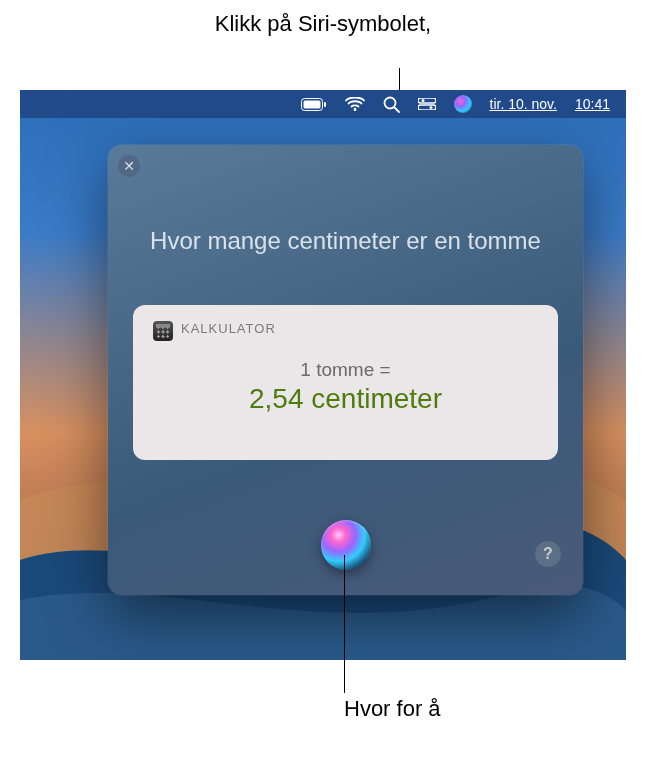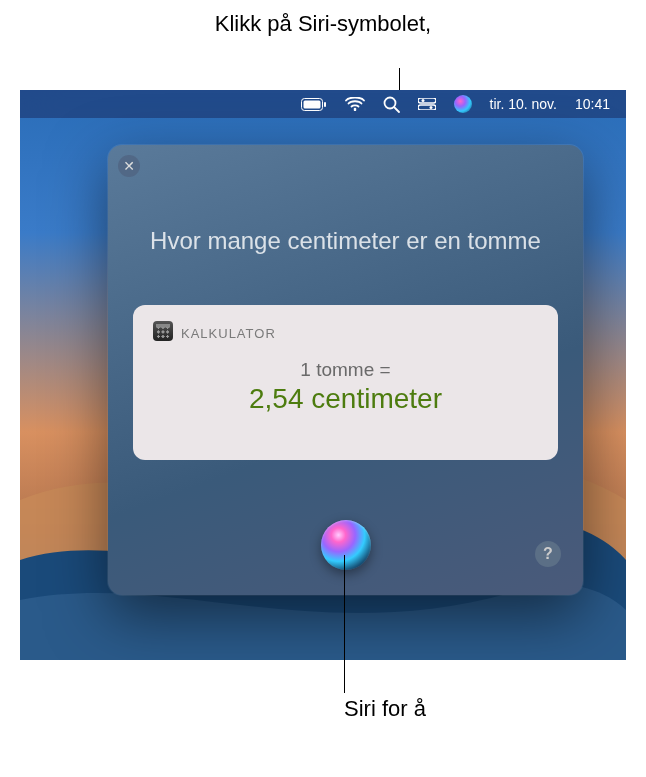--- a/index.html
+++ b/index.html
@@ -55,20 +55,21 @@
       height: 28px;
       background: rgba(30, 60, 120, 0.7);
       backdrop-filter: blur(20px);
       display: flex;
       align-items: center;
       justify-content: flex-end;
       padding: 0 16px;
       gap: 18px;
       color: #fff;
       font-size: 14px;
+      text-decoration: underline;
     }
     .menubar-icon {
       display: flex;
       align-items: center;
       justify-content: center;
       height: 28px;
     }
     .siri-orb-small {
       width: 18px;
       height: 18px;
@@ -120,21 +121,21 @@
       top: 160px;
       left: 25px;
       right: 25px;
       height: 155px;
       background: #ebe6e8;
       border-radius: 12px;
       padding: 16px 20px;
     }
     .card-header {
       display: flex;
-      align-items: flex-end;
+      align-items: flex-start;
       gap: 8px;
       margin-bottom: 18px;
     }
     .calc-icon {
       width: 20px;
       height: 20px;
       border-radius: 4px;
       background: linear-gradient(180deg, #555 0%, #222 100%);
       position: relative;
       display: flex;
@@ -293,14 +294,14 @@
 
     <div class="siri-orb-large"></div>
     <div class="help-btn">
       <span>?</span>
     </div>
   </div>
 </div>
 
 <div class="callout-line-bottom"></div>
 <div class="callout-bottom">
-  <span>Siri for å</span><br>
+  <span>Hvor for å</span><br>
 </div>
 
 </body></html>

